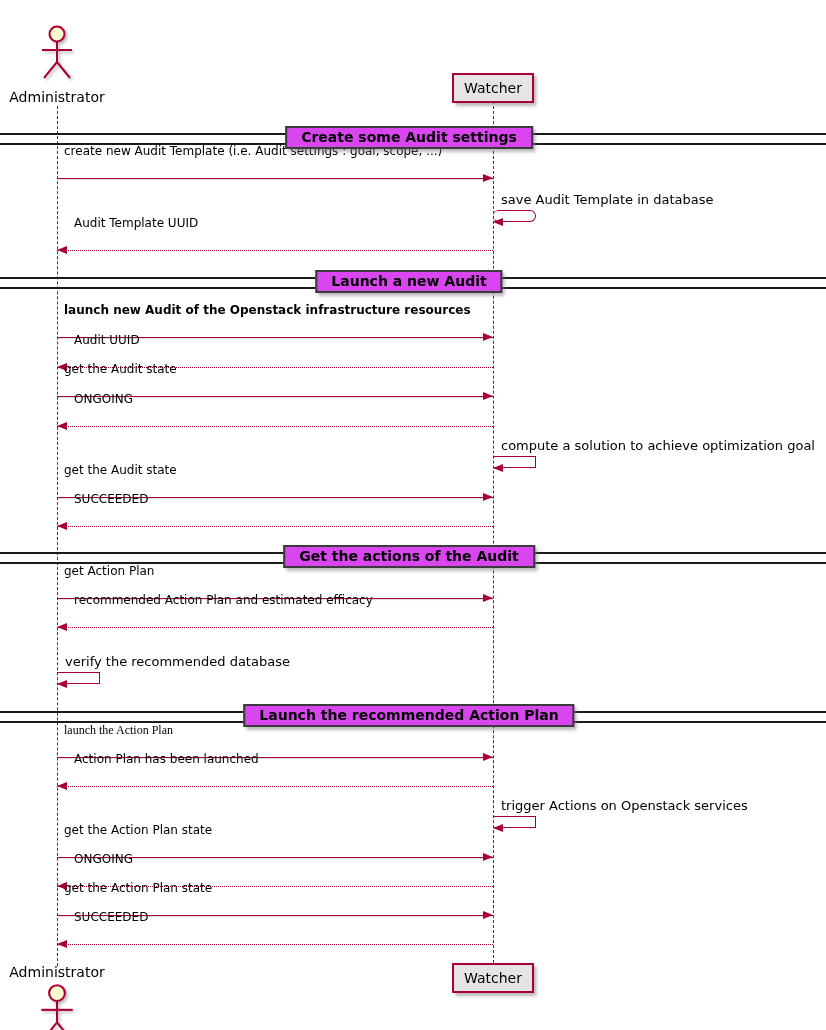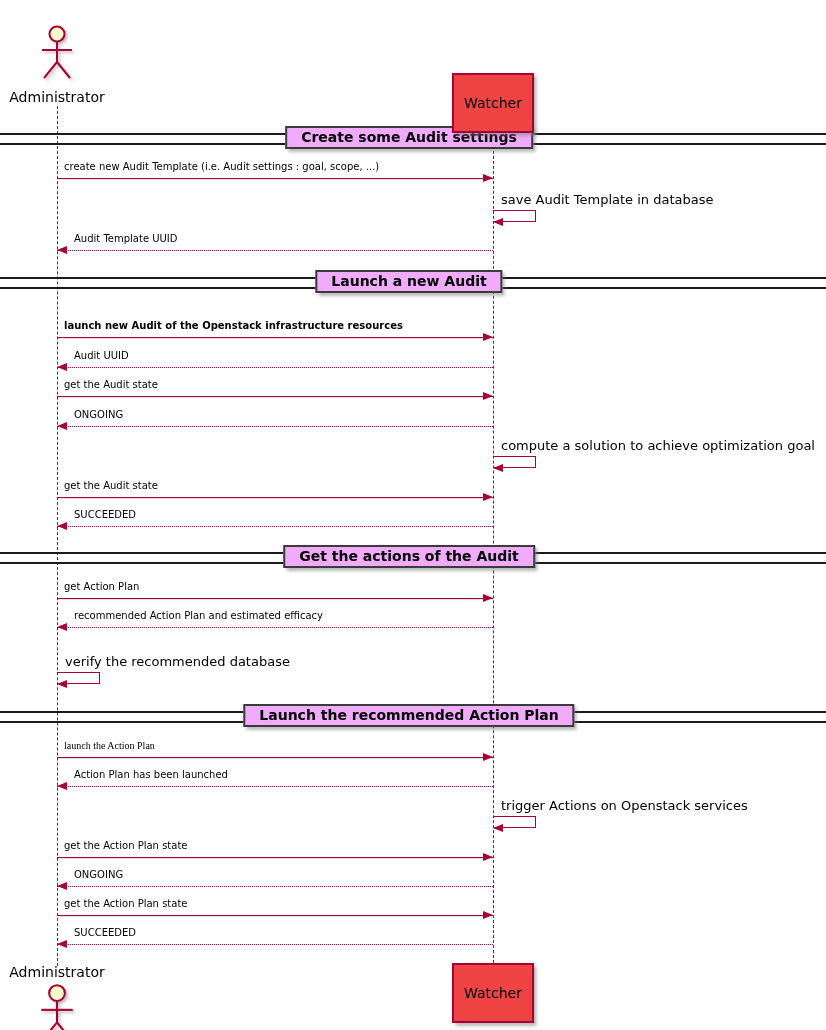--- a/index.html
+++ b/index.html
@@ -14,43 +14,43 @@
   .lifeline { position:absolute; width:0; border-left:1px dashed #A80036; z-index:1; }
   #ll-admin   { left:57px;  top:86px; height:860px; }
   #ll-watcher { left:493px; top:81px; height:862px; }
 
   
   .actor-figure { position:absolute; transform:translateX(-50%); z-index:5;
     filter:drop-shadow(2.5px 2.5px 1.5px rgba(130,130,130,0.55)); }
   .actor-label { position:absolute; transform:translateX(-50%); font-size:14px;
     white-space:nowrap; z-index:5; }
   .participant { position:absolute; transform:translateX(-50%);
-    background:#ef4444; border:2px solid #A80036; padding:20px 10px;
+    background:#e5e5e5; border:2px solid #A80036; padding:5px 10px;
     font-size:14px; white-space:nowrap; z-index:6;
     box-shadow:3px 3px 3px rgba(130,130,130,0.55); }
 
   
   .divider { position:absolute; left:0; width:826px; height:23px; z-index:3; }
   .divider-rails { position:absolute; left:0; right:0; top:7px; height:8px;
     border-top:2px solid #1b1b1b; border-bottom:2px solid #1b1b1b; }
   .divider-box { position:absolute; top:0; left:409px; transform:translateX(-50%);
-    background:#f0abfc; border:2px solid #3b3b3b; padding:1px 14px;
+    background:#d946ef; border:2px solid #3b3b3b; padding:1px 14px;
     font-size:14px; font-weight:bold; line-height:17px; white-space:nowrap;
     box-shadow:3px 3px 3px rgba(120,120,120,0.5); z-index:4; }
 
   
   .msg { position:absolute; height:0; z-index:2; }
   .msg-line { position:absolute; left:0; right:0; top:0; height:0; }
   .msg-line.solid  { border-top:1px solid #A80036; box-shadow:1px 1px 1px rgba(150,150,150,0.35); }
   .msg-line.dotted { border-top:1px dotted #A80036; }
   .head-right { position:absolute; right:0; top:-4px; width:0; height:0;
     border-left:10px solid #A80036; border-top:4px solid transparent; border-bottom:4px solid transparent; }
   .head-left { position:absolute; left:0; top:-4px; width:0; height:0;
     border-right:10px solid #A80036; border-top:4px solid transparent; border-bottom:4px solid transparent; }
-  .msg-label { position:absolute; bottom:3px; font-size:10px; line-height:16px; white-space:nowrap; }
+  .msg-label { position:absolute; bottom:19px; font-size:12px; line-height:16px; white-space:nowrap; }
 
   
   .self-msg { position:absolute; width:42px; height:10px; z-index:2;
     border-top:1px solid #A80036; border-right:1px solid #A80036; border-bottom:1px solid #A80036; }
   .self-head { position:absolute; left:0; bottom:-5px; width:0; height:0;
     border-right:10px solid #A80036; border-top:4px solid transparent; border-bottom:4px solid transparent; }
   .self-label { position:absolute; left:8px; bottom:calc(100% + 3px);
     font-size:13px; line-height:16px; white-space:nowrap; }
 </style>
 </head>
@@ -103,21 +103,21 @@
       <div class="divider-rails"></div>
       <div class="divider-box">Launch the recommended Action Plan</div>
     </div>
     <div class="msg" style="left: 57px; top: 158px; width: 436px;">
       <div class="msg-line solid"></div>
       <div class="head-right"></div>
       <div class="msg-label" style="left: 7px;">
         <div class="">create new Audit Template (i.e. Audit settings : goal, scope, ...)</div>
       </div>
     </div>
-    <div class="self-msg" style="left: 493px; top: 190px;">
+    <div class="self-msg" style="left: 493px; top: 190px; border-radius: 6px;">
       <div class="self-label">
         <div class="">save Audit Template in database</div>
       </div>
       <div class="self-head"></div>
     </div>
     <div class="msg" style="left: 57px; top: 230px; width: 436px;">
       <div class="msg-line dotted"></div>
       <div class="head-left"></div>
       <div class="msg-label" style="left: 17px;">
         <div class="">Audit Template UUID</div>

